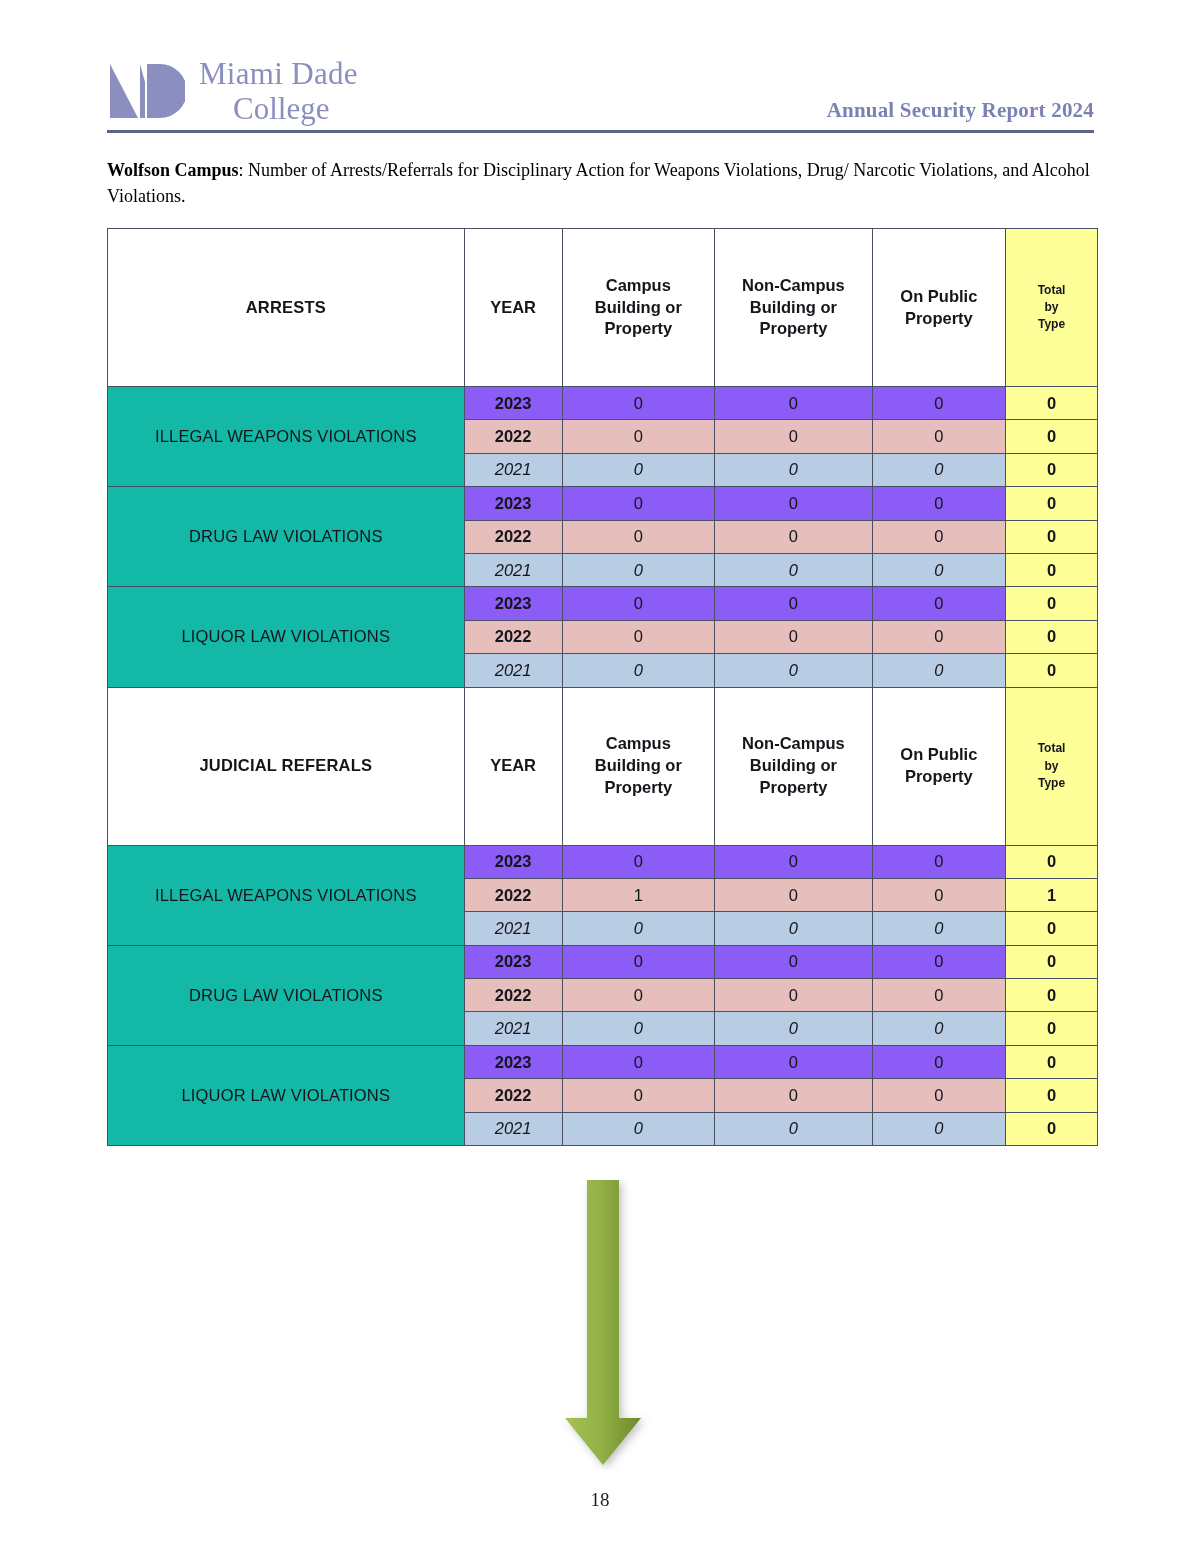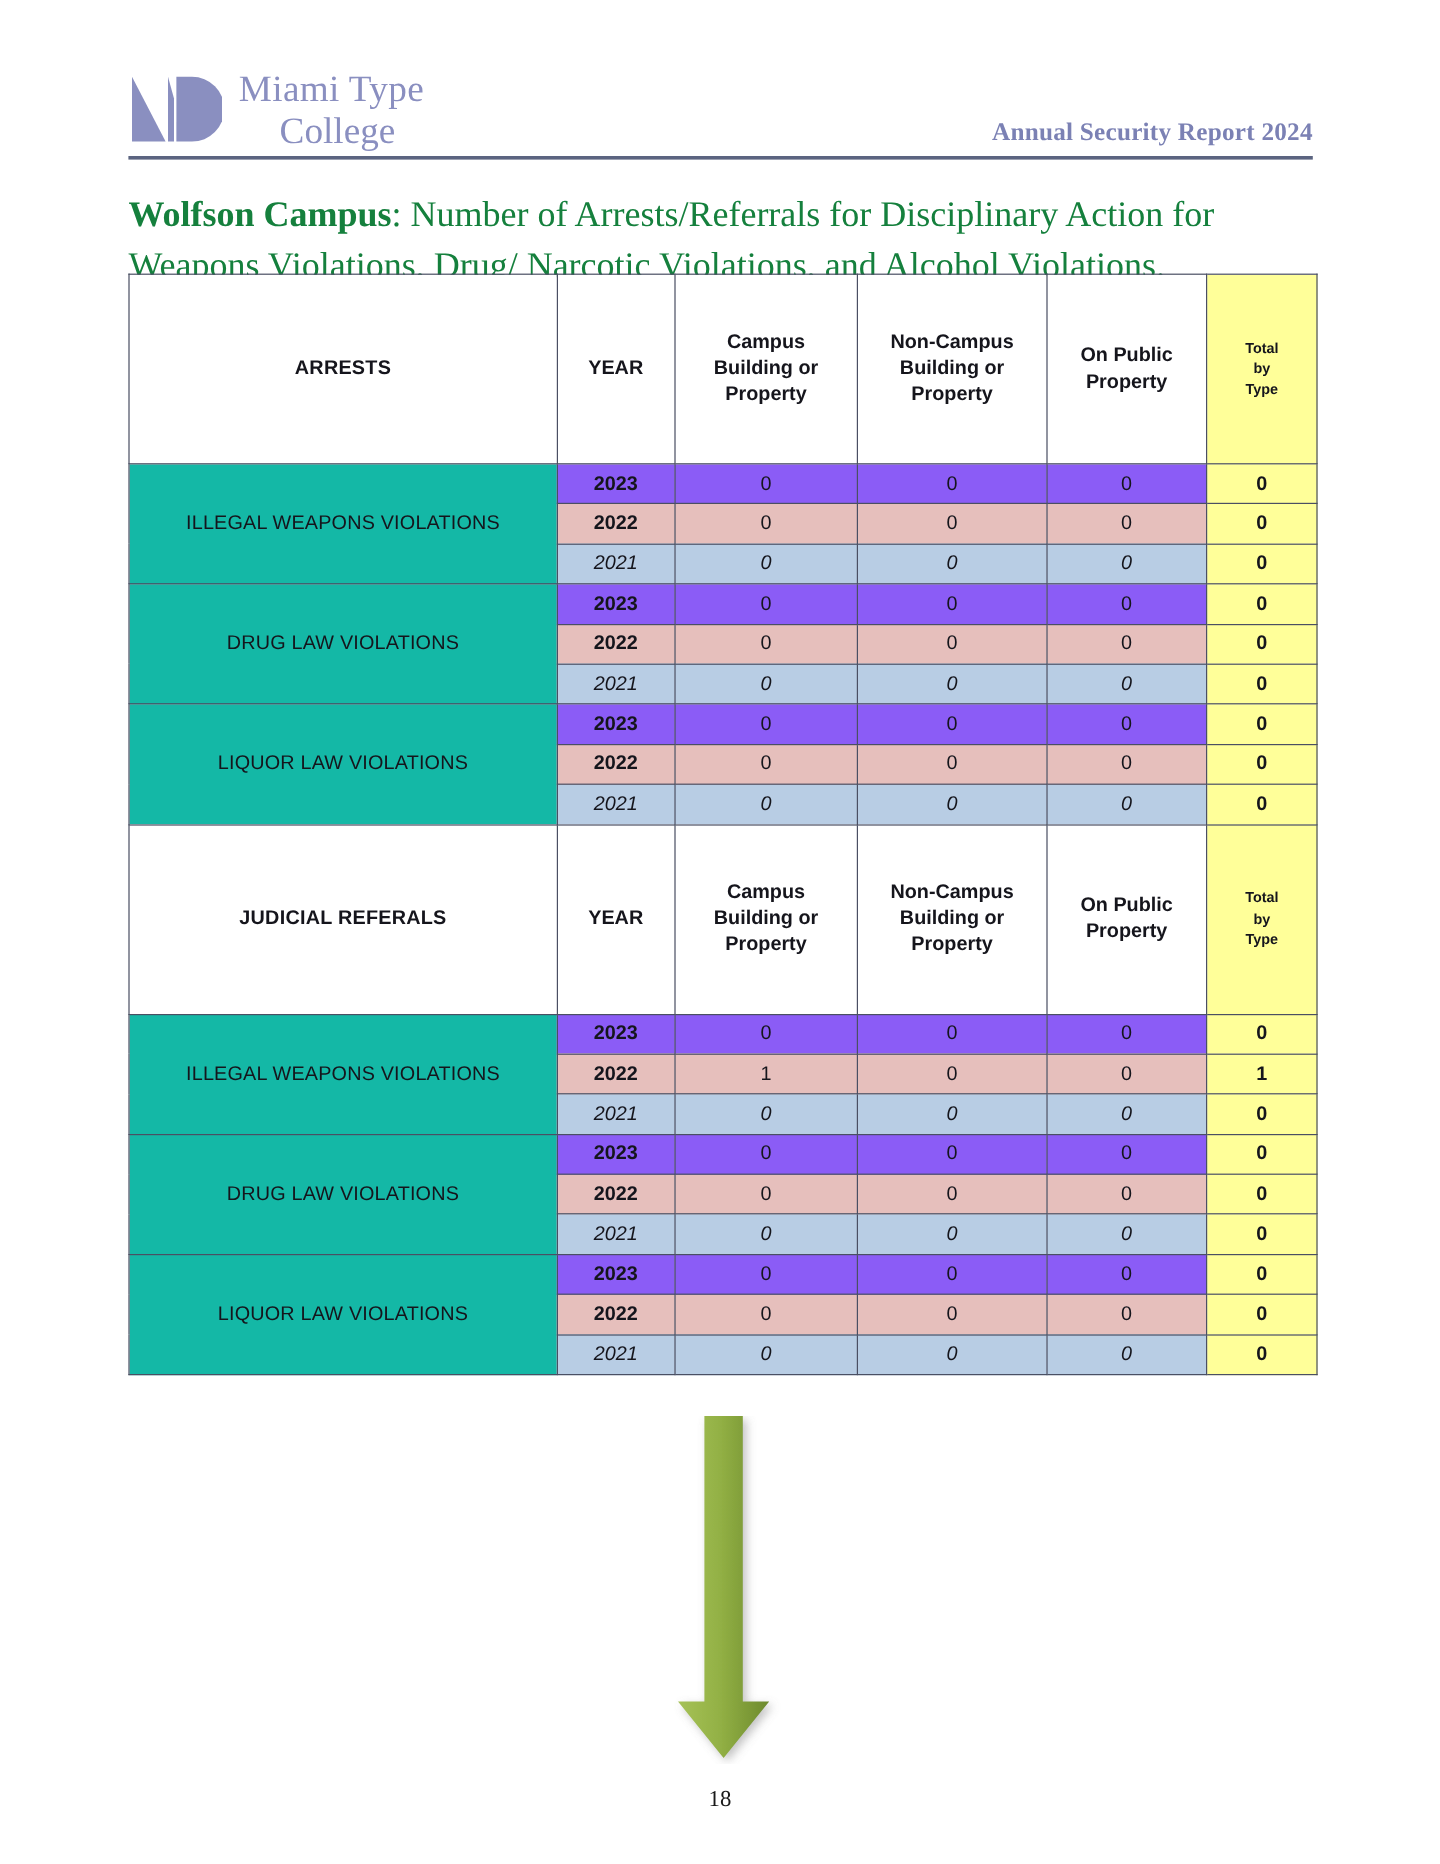--- a/index.html
+++ b/index.html
@@ -33,21 +33,21 @@
   }
   .header-rule{
     position:absolute; left:107px; top:130px; width:987px; height:3px;
     background:#5b6480;
   }
 
   
   .caption{
     position:absolute; left:107px; top:158px; width:1000px;
     font-family:"Liberation Serif", serif;
-    font-size:30px; line-height:1.42; color:#15803d;
+    font-size:18px; line-height:1.42; color:#000000;
   }
   .caption b{ font-weight:bold; }
 
   
   .tbl-wrap{ position:absolute; left:107px; top:228px; width:991px; }
   table.sec{
     border-collapse:collapse; width:991px;
     font-family:"Liberation Sans", sans-serif;
     table-layout:fixed;
   }
@@ -99,21 +99,21 @@
 
 <div class="page-header">
 
   <div class="brand">
     <svg class="brand-mark" viewBox="0 0 78 62">
       <polygon points="3,4 3,58 31,58" fill="#8a8fc0"></polygon>
       <polygon points="33,4 33,58 38,58 38,22" fill="#8a8fc0"></polygon>
       <path d="M40,4 L53,4 A27,27 0 0 1 53,58 L40,58 Z" fill="#8a8fc0"></path>
     </svg>
     <div class="brand-words">
-      <span class="brand-line1">Miami Type</span>
+      <span class="brand-line1">Miami Dade</span>
       <span class="brand-line2">College</span>
     </div>
   </div>
 
   <div class="report-title">Annual Security Report 2024</div>
 </div>
 <div class="header-rule"></div>
 
 <div class="caption">
   <b>Wolfson Campus</b><span>: Number of Arrests/Referrals for Disciplinary Action for Weapons Violations, Drug/ Narcotic Violations, and Alcohol Violations.</span>

